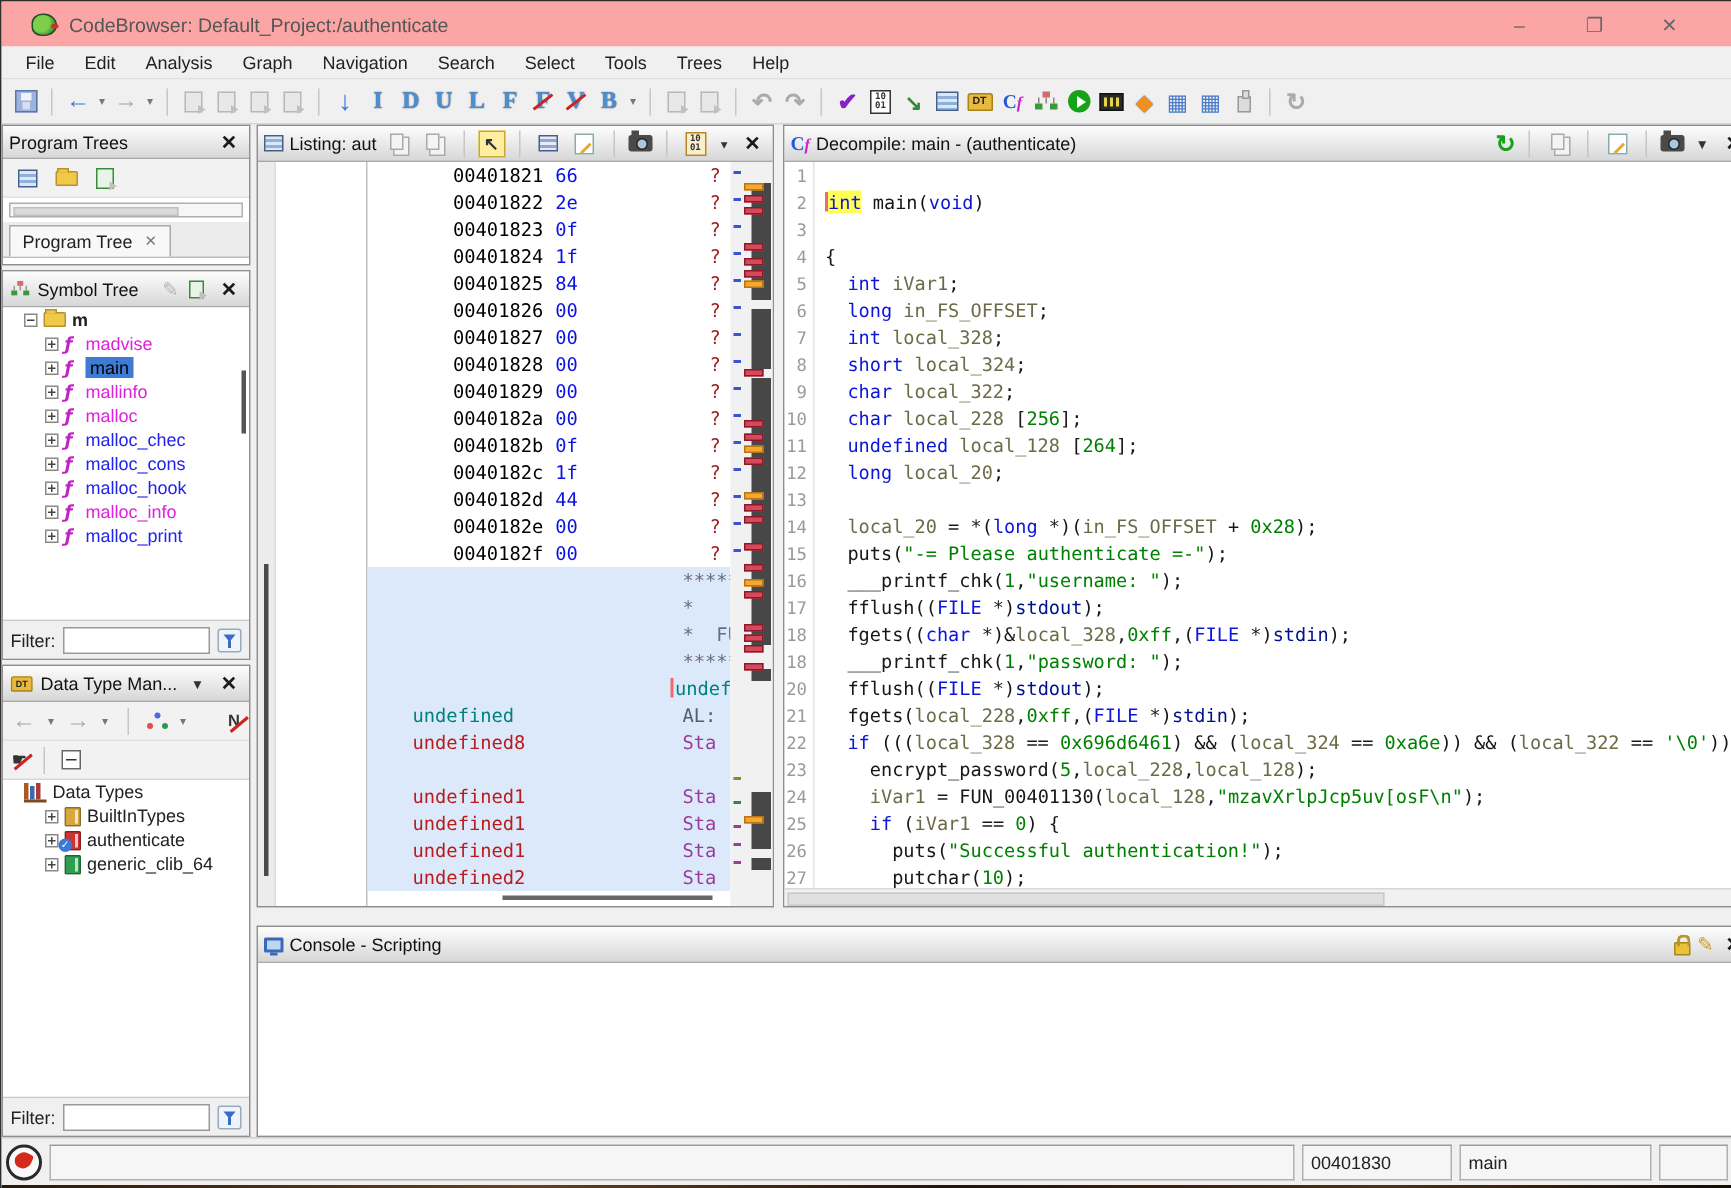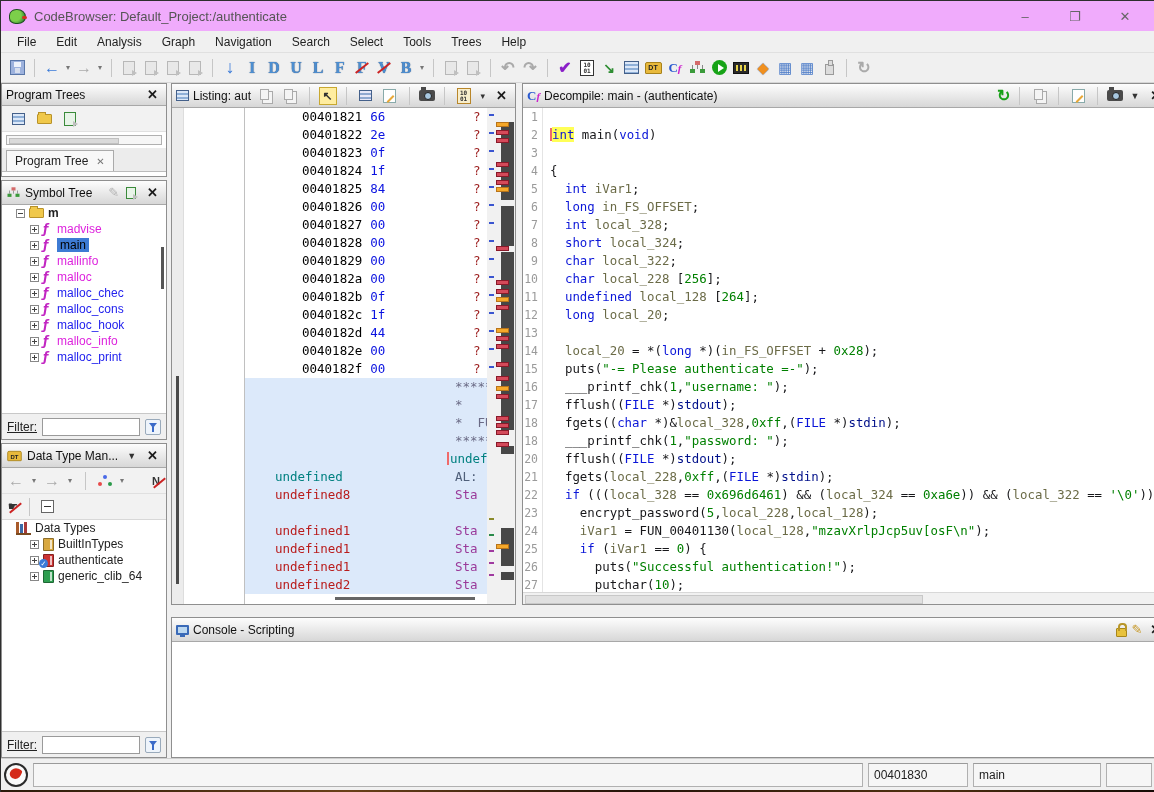--- a/index.html
+++ b/index.html
@@ -1,21 +1,21 @@
 <!DOCTYPE html>
 <html><head>
 <meta charset="utf-8">
 <style>
   html,body{margin:0;padding:0;background:#555;}
   *{box-sizing:border-box;}
   .window{position:relative;width:1154px;height:792px;background:#f0f0f0;
     font-family:"Liberation Sans",sans-serif;font-size:12px;color:#222;overflow:hidden;
     border-left:1px solid #2e2e2e;border-top:1px solid #2e2e2e;}
   
-  .titlebar{height:30px;display:flex;align-items:center;padding:0 8px;background:#f0abfc;}
+  .titlebar{height:30px;display:flex;align-items:center;padding:0 20px;background:#fca5a5;}
   .titlebar .title{color:#555;font-size:13px;margin-left:8px;flex:1;}
   .winbtns{display:flex;gap:28px;margin-right:10px;color:#666;font-size:13px;}
   .winbtn{width:22px;text-align:center;cursor:default;}
   .dragon{width:17px;height:15px;border-radius:50% 60% 55% 45%;background:radial-gradient(circle at 35% 40%,#7ccf4a 0 45%,#2e7d32 85%);position:relative;border:1px solid #1d4d20;}
   .dragon::after{content:"";position:absolute;right:-2px;top:6px;width:5px;height:3px;background:#d03020;border-radius:2px;}
   
   .menubar{height:22px;display:flex;align-items:center;padding-left:6px;background:#f0f0f0;border-bottom:1px solid #e0e0e0;}
   .menu-item{padding:2px 10px;color:#222;}
   
   .toolbar{height:30px;display:flex;align-items:center;padding:0 6px;background:#f0f0f0;border-bottom:1px solid #d6d6d6;gap:2px;}
@@ -94,21 +94,21 @@
   .exp{width:9px;height:9px;min-width:9px;border:1px solid #888;background:#fff;position:relative;}
   .exp::before{content:"";position:absolute;left:1px;right:1px;top:3px;height:1px;background:#444;}
   .exp.plus::after{content:"";position:absolute;left:3px;top:1px;bottom:1px;width:1px;background:#444;}
   .fico{font:bold italic 12px "DejaVu Sans",sans-serif;color:#c226c2;width:10px;}
   .fico::after{content:"ƒ";}
   .lbl-magenta{color:#dd22dd;} .lbl-blue{color:#2222ee;}
   .lbl-selected{background:#3d7bd4;color:#000;padding:0 3px;}
   .fold{width:15px;height:10px;min-width:15px;background:#f0c84a;border:1px solid #b8922a;border-radius:1px;position:relative;}
   .fold::before{content:"";position:absolute;top:-3px;left:0;width:6px;height:2px;background:#f0c84a;border:1px solid #b8922a;border-bottom:none;}
   .vthumb{position:absolute;right:2px;top:42px;width:3px;height:42px;background:#555;}
-  .filterrow{height:26px;min-height:26px;display:flex;align-items:center;gap:5px;padding:0 5px;background:#f0f0f0;border-top:1px solid #c8c8c8;text-decoration:underline;}
+  .filterrow{height:26px;min-height:26px;display:flex;align-items:center;gap:5px;padding:0 5px;background:#f0f0f0;border-top:1px solid #c8c8c8;}
   .filterrow input{flex:1;height:18px;border:1px solid #9a9a9a;background:#fff;font-size:11px;min-width:20px;}
   
   .book{width:11px;height:13px;min-width:11px;border-radius:1px;border:1px solid rgba(0,0,0,.35);position:relative;}
   .book-tan{background:#d8a840;} .book-red{background:#cc3333;} .book-green{background:#2e9e50;}
   .book::after{content:"";position:absolute;right:1px;top:1px;bottom:1px;width:2px;background:rgba(255,255,255,.7);}
   .badge{position:absolute;left:-5px;bottom:-2px;width:9px;height:9px;background:#3a7ad8;border-radius:50%;color:#fff;font-size:7px;line-height:9px;text-align:center;}
   .badge::after{content:"✓";}
   .shelf{width:15px;height:13px;min-width:15px;display:flex;gap:1px;align-items:flex-end;border-bottom:2px solid #7a4a20;}
   .shelf i{display:block;width:3px;background:#a85a2a;height:11px;}
   .shelf i:nth-child(2){background:#3a6aa8;height:9px;}

